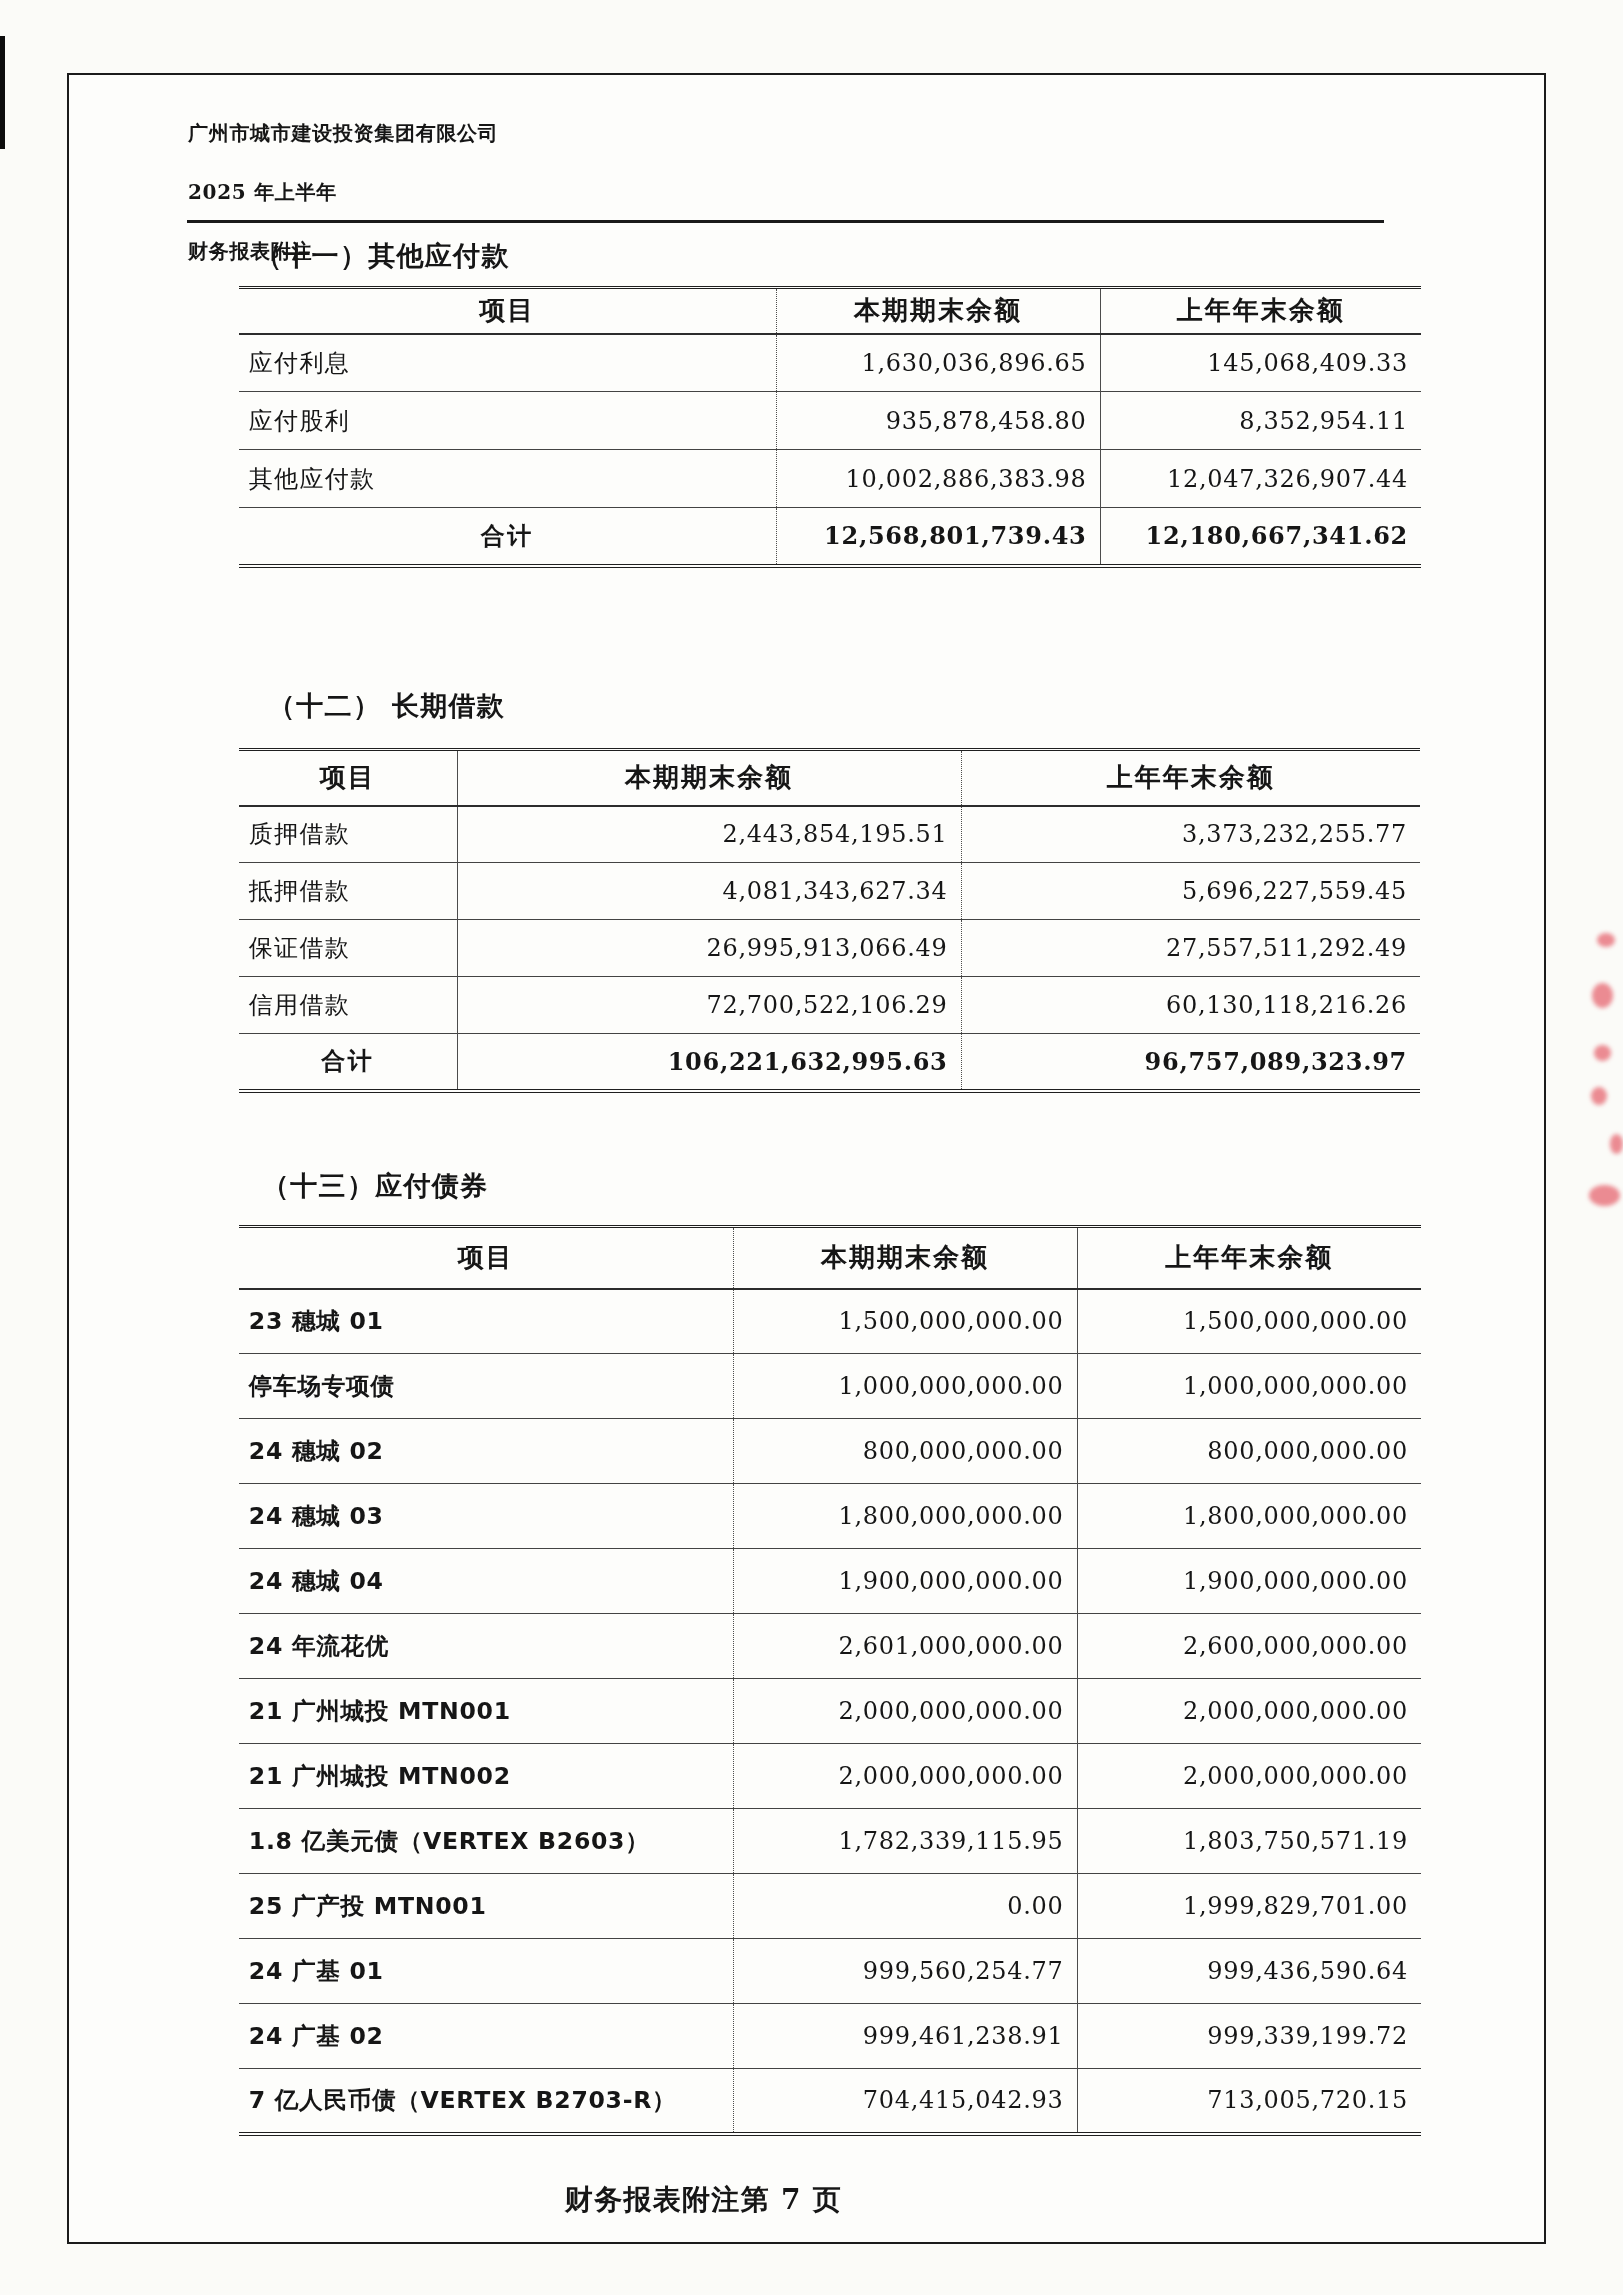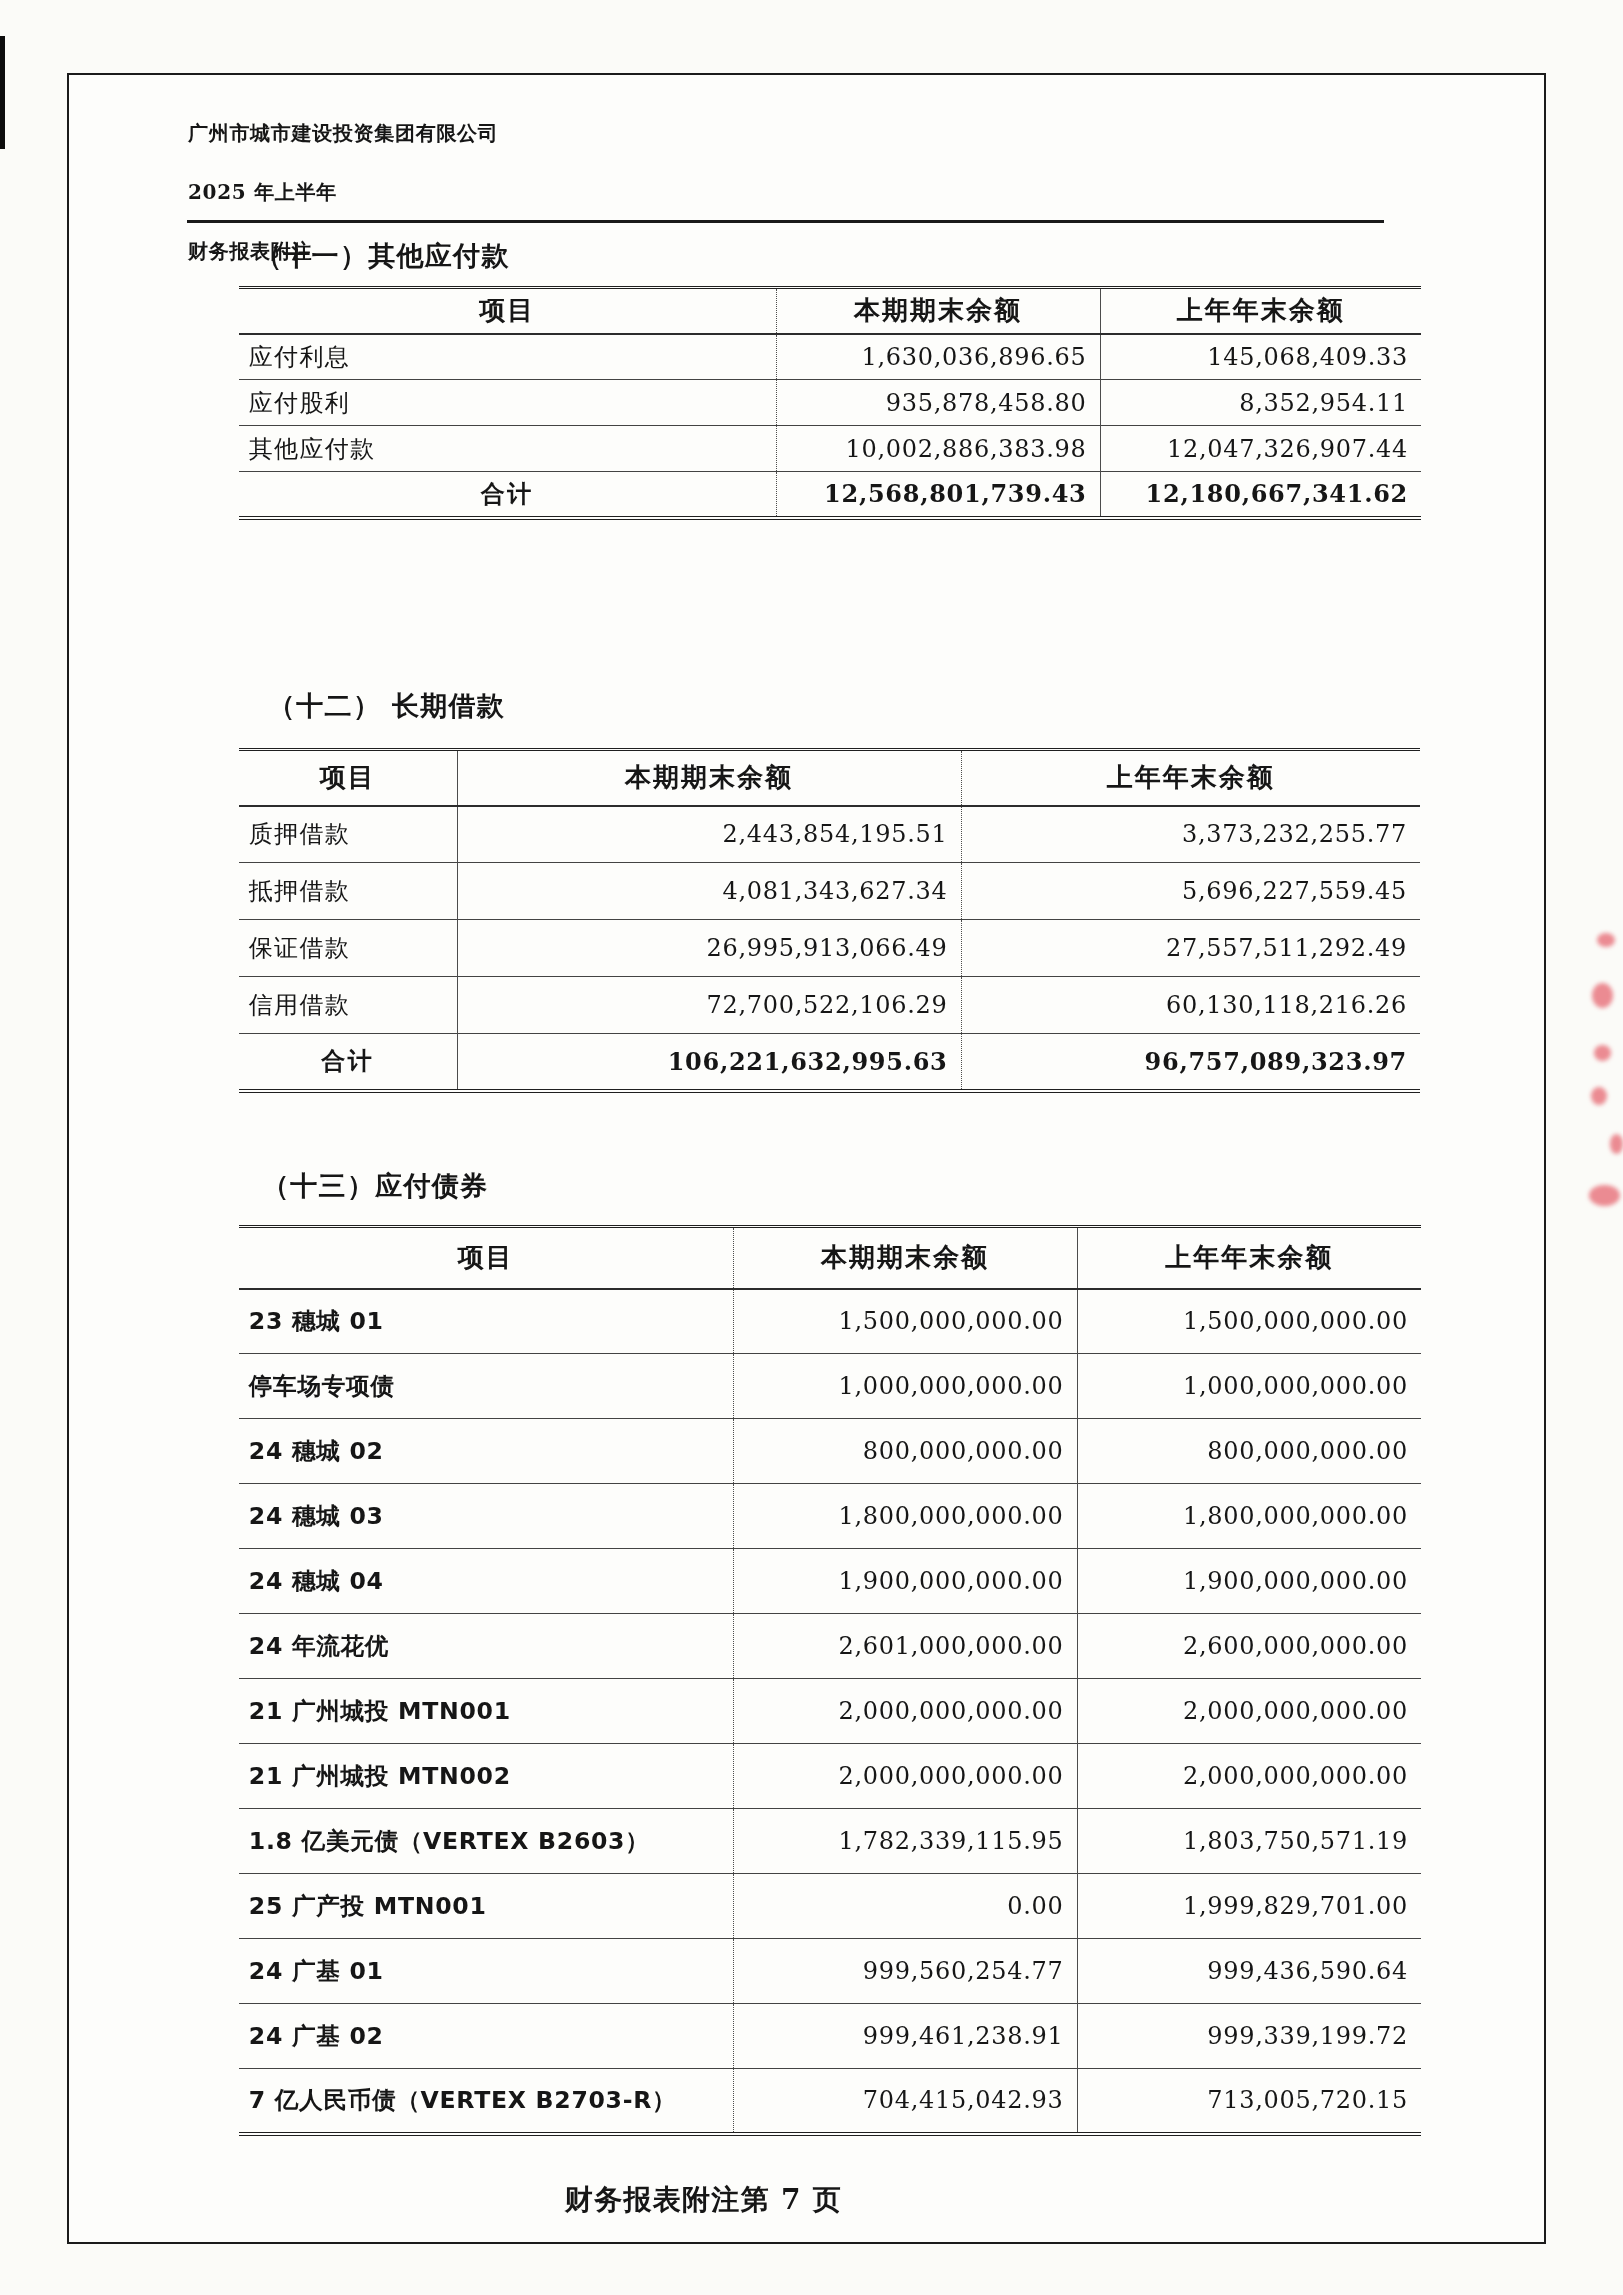--- a/index.html
+++ b/index.html
@@ -52,21 +52,21 @@
     letter-spacing:2px;padding:0;
   }
   td{
     font-size:24px;vertical-align:middle;padding:0;
     letter-spacing:0.7px;
   }
   td.c-item{text-align:left;padding-left:9.8px;letter-spacing:1.3px;}
   td.c-num{text-align:right;padding-right:13px;font-variant-numeric:tabular-nums;}
 
   #t-other-payables thead tr{height:46px;}
-  #t-other-payables tbody tr{height:46px;}
+  #t-other-payables tbody tr{height:58px;}
   #t-long-term-loans thead tr{height:56px;}
   #t-long-term-loans tbody tr{height:57px;}
   #t-bonds-payable thead tr{height:62px;}
   #t-bonds-payable tbody tr{height:65px;}
 
   
   #t-other-payables th:nth-child(2),#t-other-payables td:nth-child(2){border-left:1.3px dotted #4c4c4c;}
   #t-other-payables th:nth-child(3),#t-other-payables td:nth-child(3){border-left:1.3px solid #4c4c4c;}
   #t-long-term-loans th:nth-child(2),#t-long-term-loans td:nth-child(2){border-left:1.3px solid #4c4c4c;}
   #t-long-term-loans th:nth-child(3),#t-long-term-loans td:nth-child(3){border-left:1.3px dotted #4c4c4c;}

